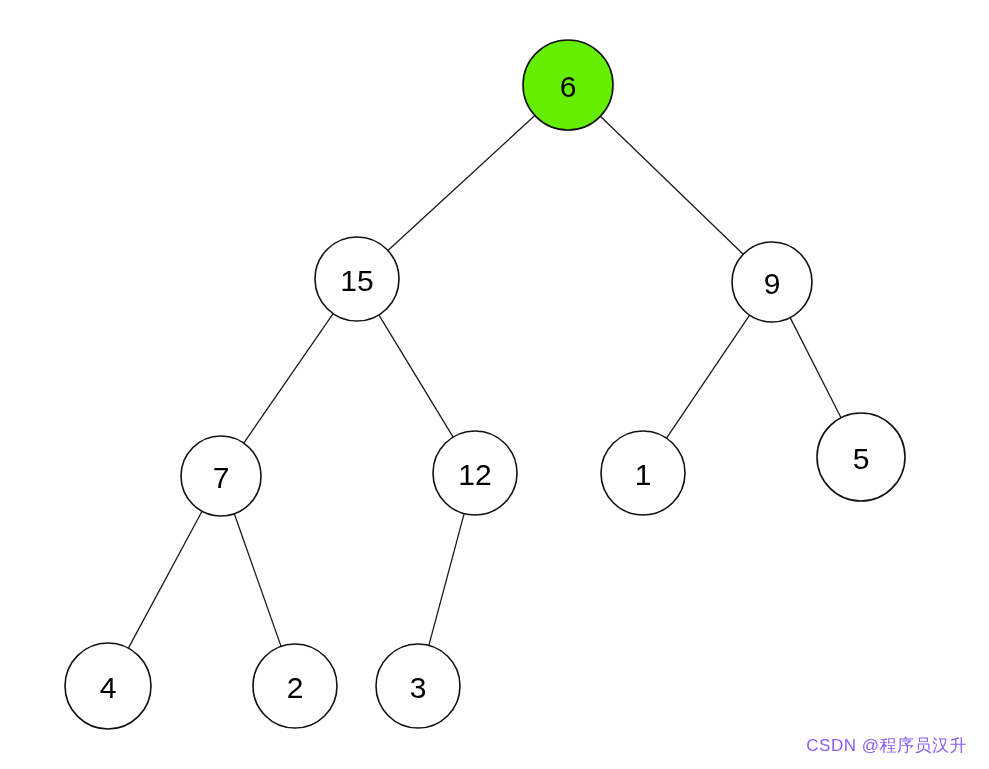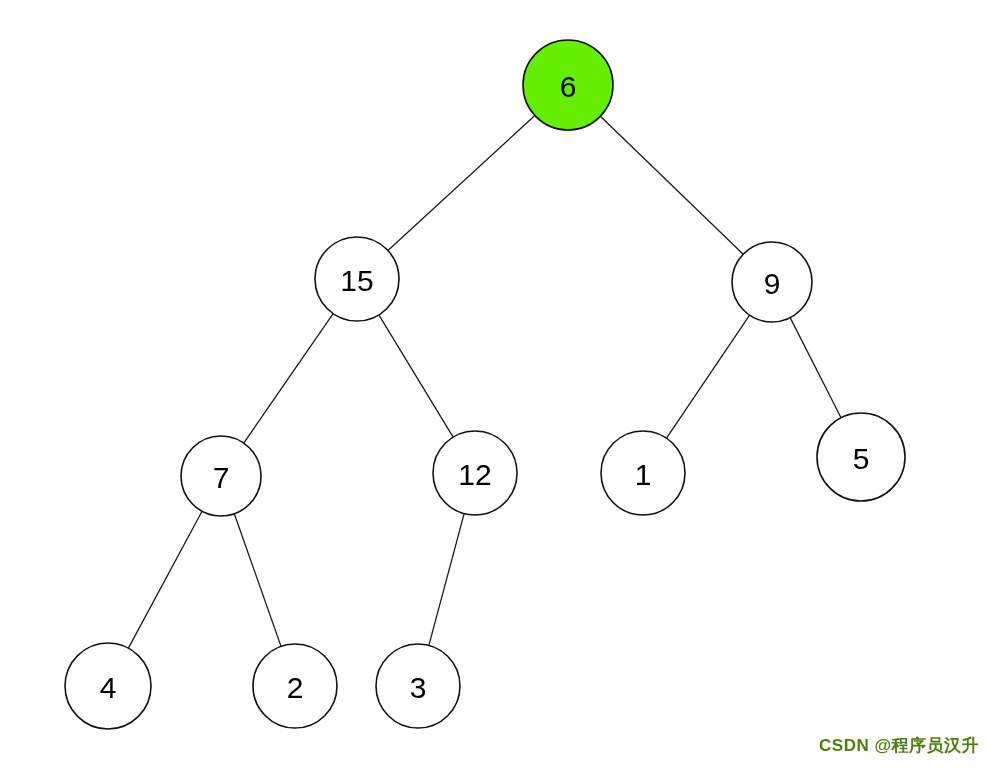--- a/index.html
+++ b/index.html
@@ -39,29 +39,28 @@
   .node-label {
     font-family: "Liberation Sans", "DejaVu Sans", sans-serif;
     fill: #000000;
     text-anchor: middle;
     dominant-baseline: central;
     font-size: 30px;
     font-weight: 400;
   }
   .watermark {
     position: absolute;
-    right: 10px;
+    right: 22px;
     bottom: 12px;
     font-family: "Liberation Sans", "DejaVu Sans", sans-serif;
     font-size: 17px;
-    color: #4d7c0f;
+    color: #8b5cf6;
     letter-spacing: 0.5px;
     white-space: nowrap;
     user-select: none;
-    font-weight: bold;
   }
 </style>
 </head>
 <body>
 
 <div id="canvas-wrap">
 
   <svg id="tree-svg" viewBox="0 0 989 769">
     <g id="edges-layer">
         <line x1="534.87" y1="115.46" x2="387.92" y2="250.57" class="tree-edge" stroke="#1a1a1a"></line>

